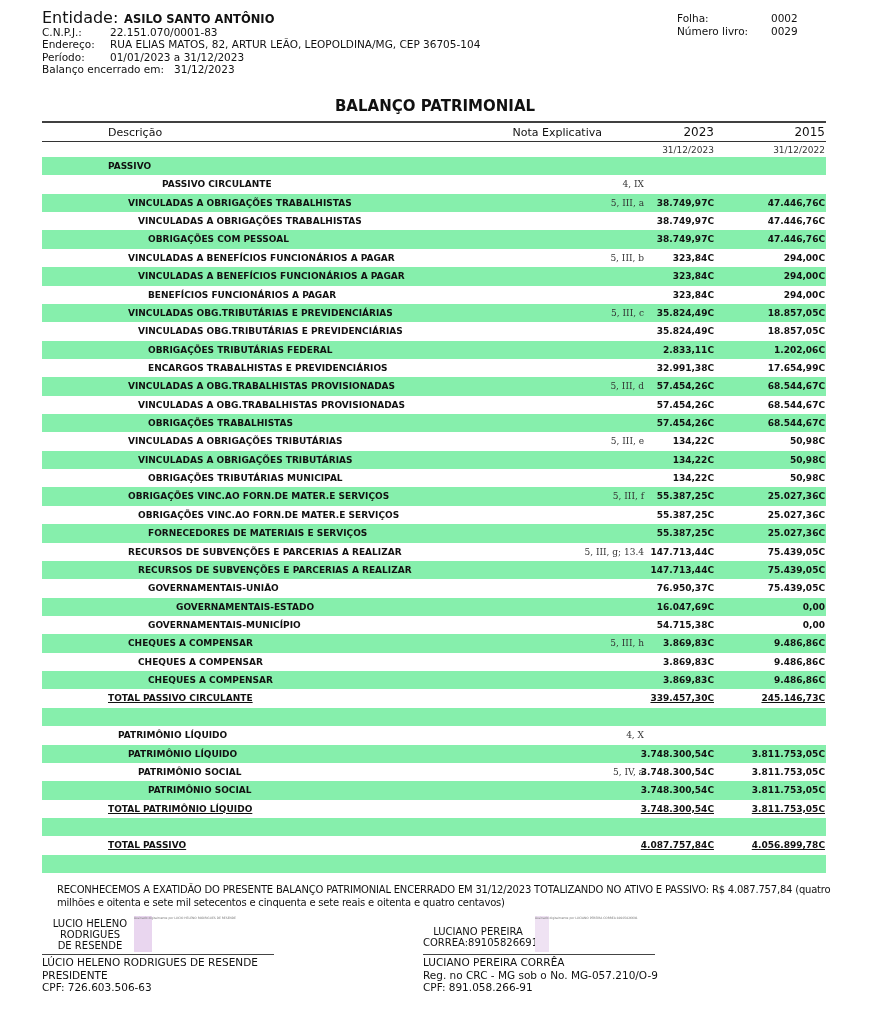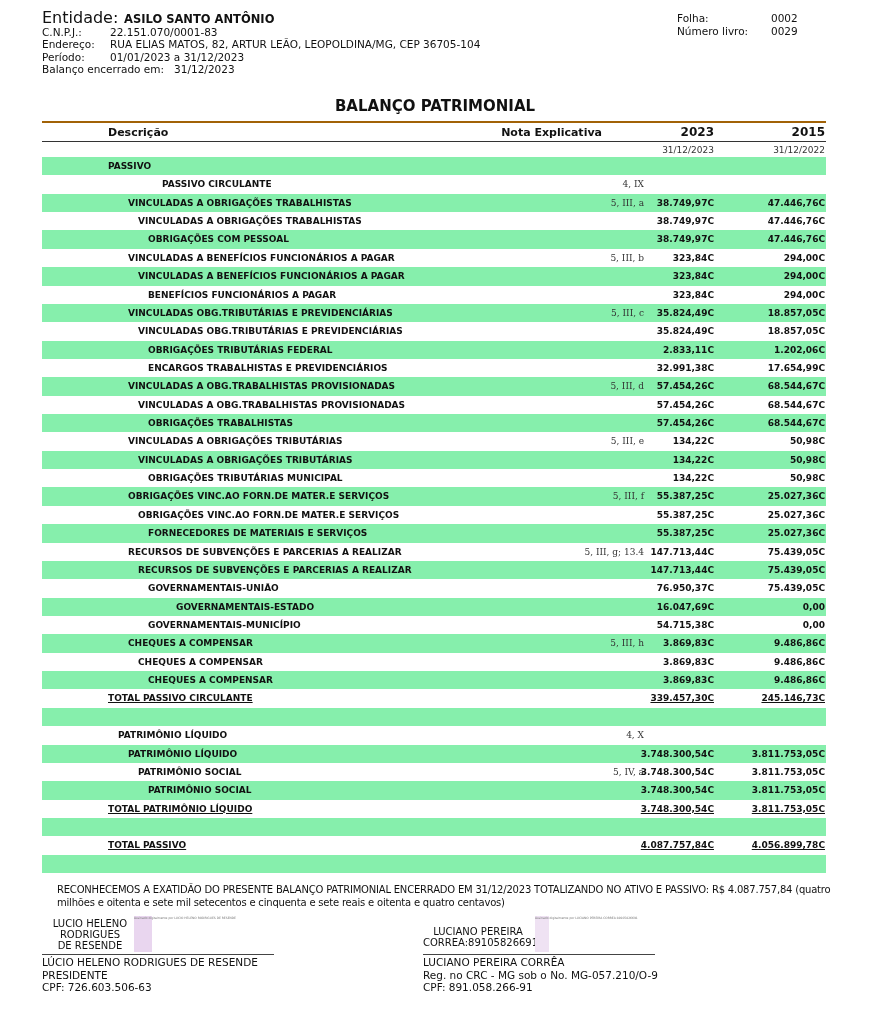--- a/index.html
+++ b/index.html
@@ -10,21 +10,21 @@
   .hdr { position: absolute; left: 42px; top: 12px; font-size: 10.5px; line-height: 12.6px; }
   .hdr .row { white-space: nowrap; }
   .hdr .lbl { display: inline-block; }
   .hdr .ent-lbl { font-weight: normal; font-size: 16px; width: 82px; }
   .hdr .ent-val { font-weight: bold; font-size: 11.5px; }
   .hdr .w68 { width: 68px; }
   .folha { position: absolute; left: 677px; top: 12px; font-size: 10.5px; line-height: 13px; }
   .folha .lbl { display: inline-block; width: 94px; }
   .doc-title { position: absolute; left: 0; width: 870px; text-align: center; top: 97px; font-weight: bold; font-size: 15px; }
   .table { position: absolute; left: 42px; top: 121px; width: 784px; }
-  .thead { border-top: 2px solid #a16207; border-bottom: 1.5px solid #333; height: 18px; position: relative; font-weight: bold; font-size: 11px; }
+  .thead { border-top: 2px solid #404040; border-bottom: 1.5px solid #333; height: 18px; position: relative; font-weight: normal; font-size: 11px; }
   .thead span { position: absolute; top: 3px; }
   .dates { height: 15px; position: relative; font-size: 9px; color: #333; }
   .dates span { position: absolute; top: 3px; }
   .r { height: 18.36px; position: relative; font-size: 9px; font-weight: bold; white-space: nowrap; }
   .r.g { background: #86efac; }
   .r span { position: absolute; top: 4px; }
   .r .nota { font-weight: normal; color: #333; right: 182px; font-family: "DejaVu Serif", serif; font-size: 9px; }
   .r .v23 { right: 112px; }
   .r .v22 { right: 1px; }
   .u { text-decoration: underline; }

